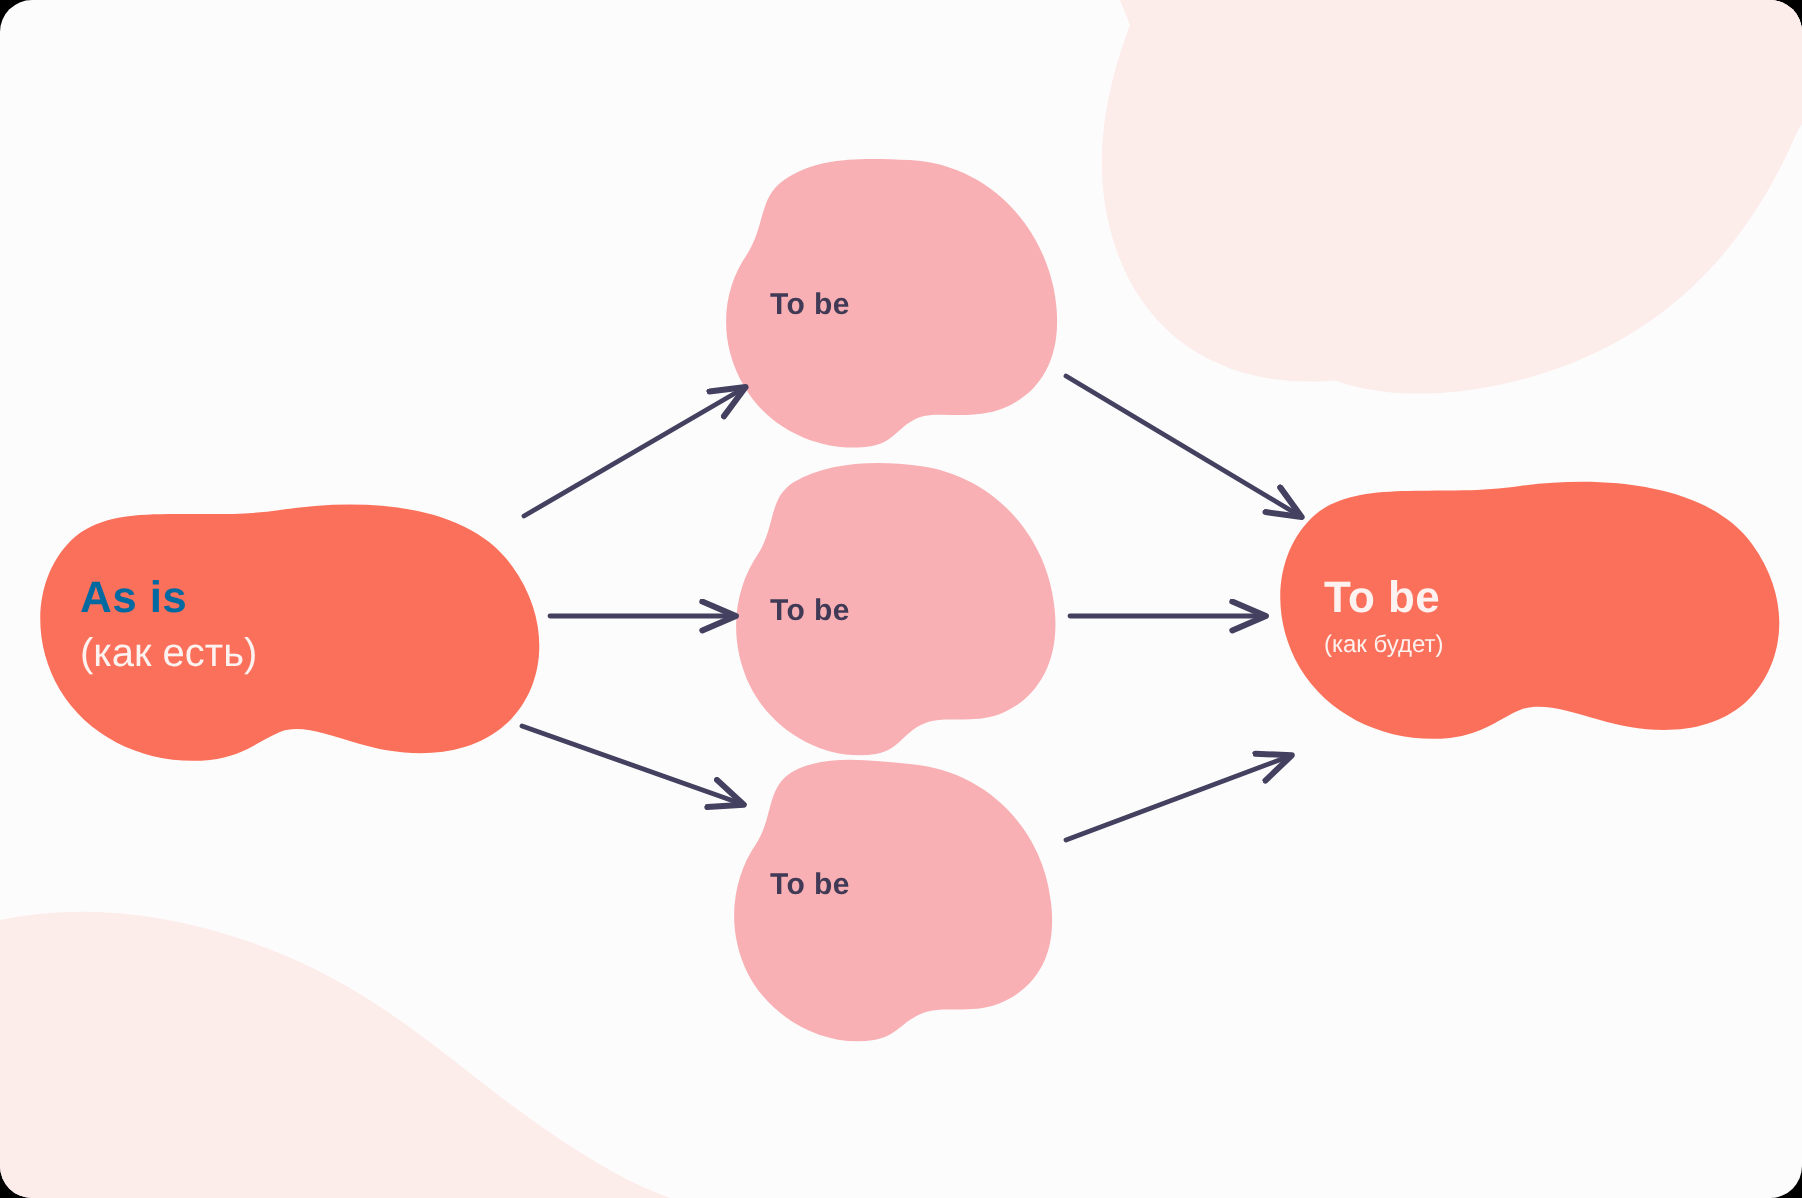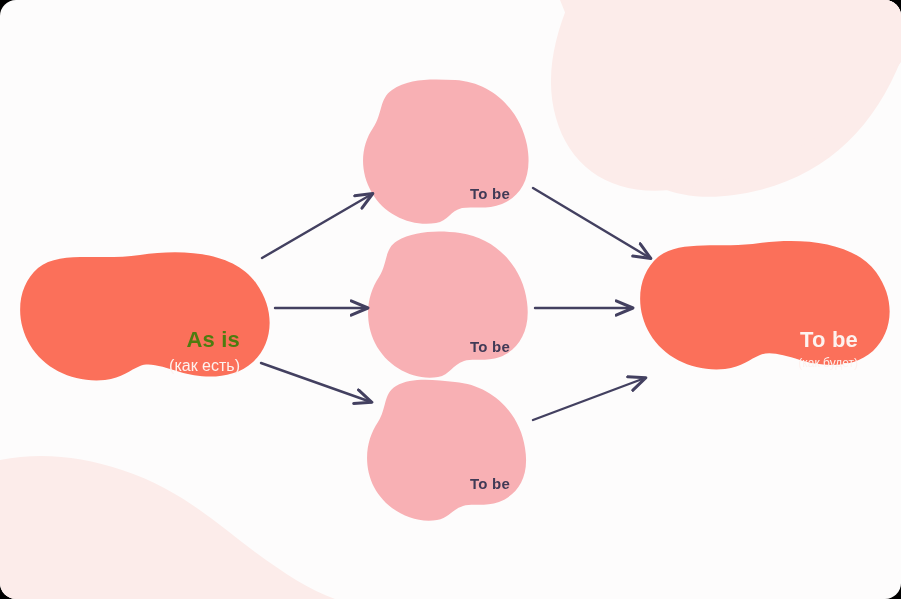--- a/index.html
+++ b/index.html
@@ -18,35 +18,34 @@
   }
   #bg-layer, #blob-layer, #arrow-layer {
     position: absolute;
     left: 0;
     top: 0;
     width: 901px;
     height: 599px;
   }
   .label-wrap {
     position: absolute;
-    text-align: right;
+    text-align: left;
     pointer-events: none;
     line-height: 1.25;
-    margin-top: 41px;
   }
   .lbl-main {
     display: block;
     font-weight: bold;
   }
   .lbl-sub {
     display: block;
     font-weight: normal;
   }
-  .node-asis .lbl-main { font-size: 22px; color: #4d7c0f; letter-spacing: .2px; }
-  .node-asis .lbl-sub  { font-size: 16px; color: #fdf2ef; margin-top: 2px; }
+  .node-asis .lbl-main { font-size: 22px; color: #0369a1; letter-spacing: .2px; }
+  .node-asis .lbl-sub  { font-size: 20px; color: #fdf2ef; margin-top: 2px; }
   .node-tobe-final .lbl-main { font-size: 22px; color: #fdf2ef; letter-spacing: .2px; }
   .node-tobe-final .lbl-sub  { font-size: 12px; color: #fdf2ef; margin-top: 2px; }
   .node-mid .lbl-main { font-size: 15px; color: #413a56; letter-spacing: .2px; }
 </style>
 </head>
 <body>
 
 <div id="canvas">
 
   <svg id="bg-layer" viewBox="0 0 901 599">

